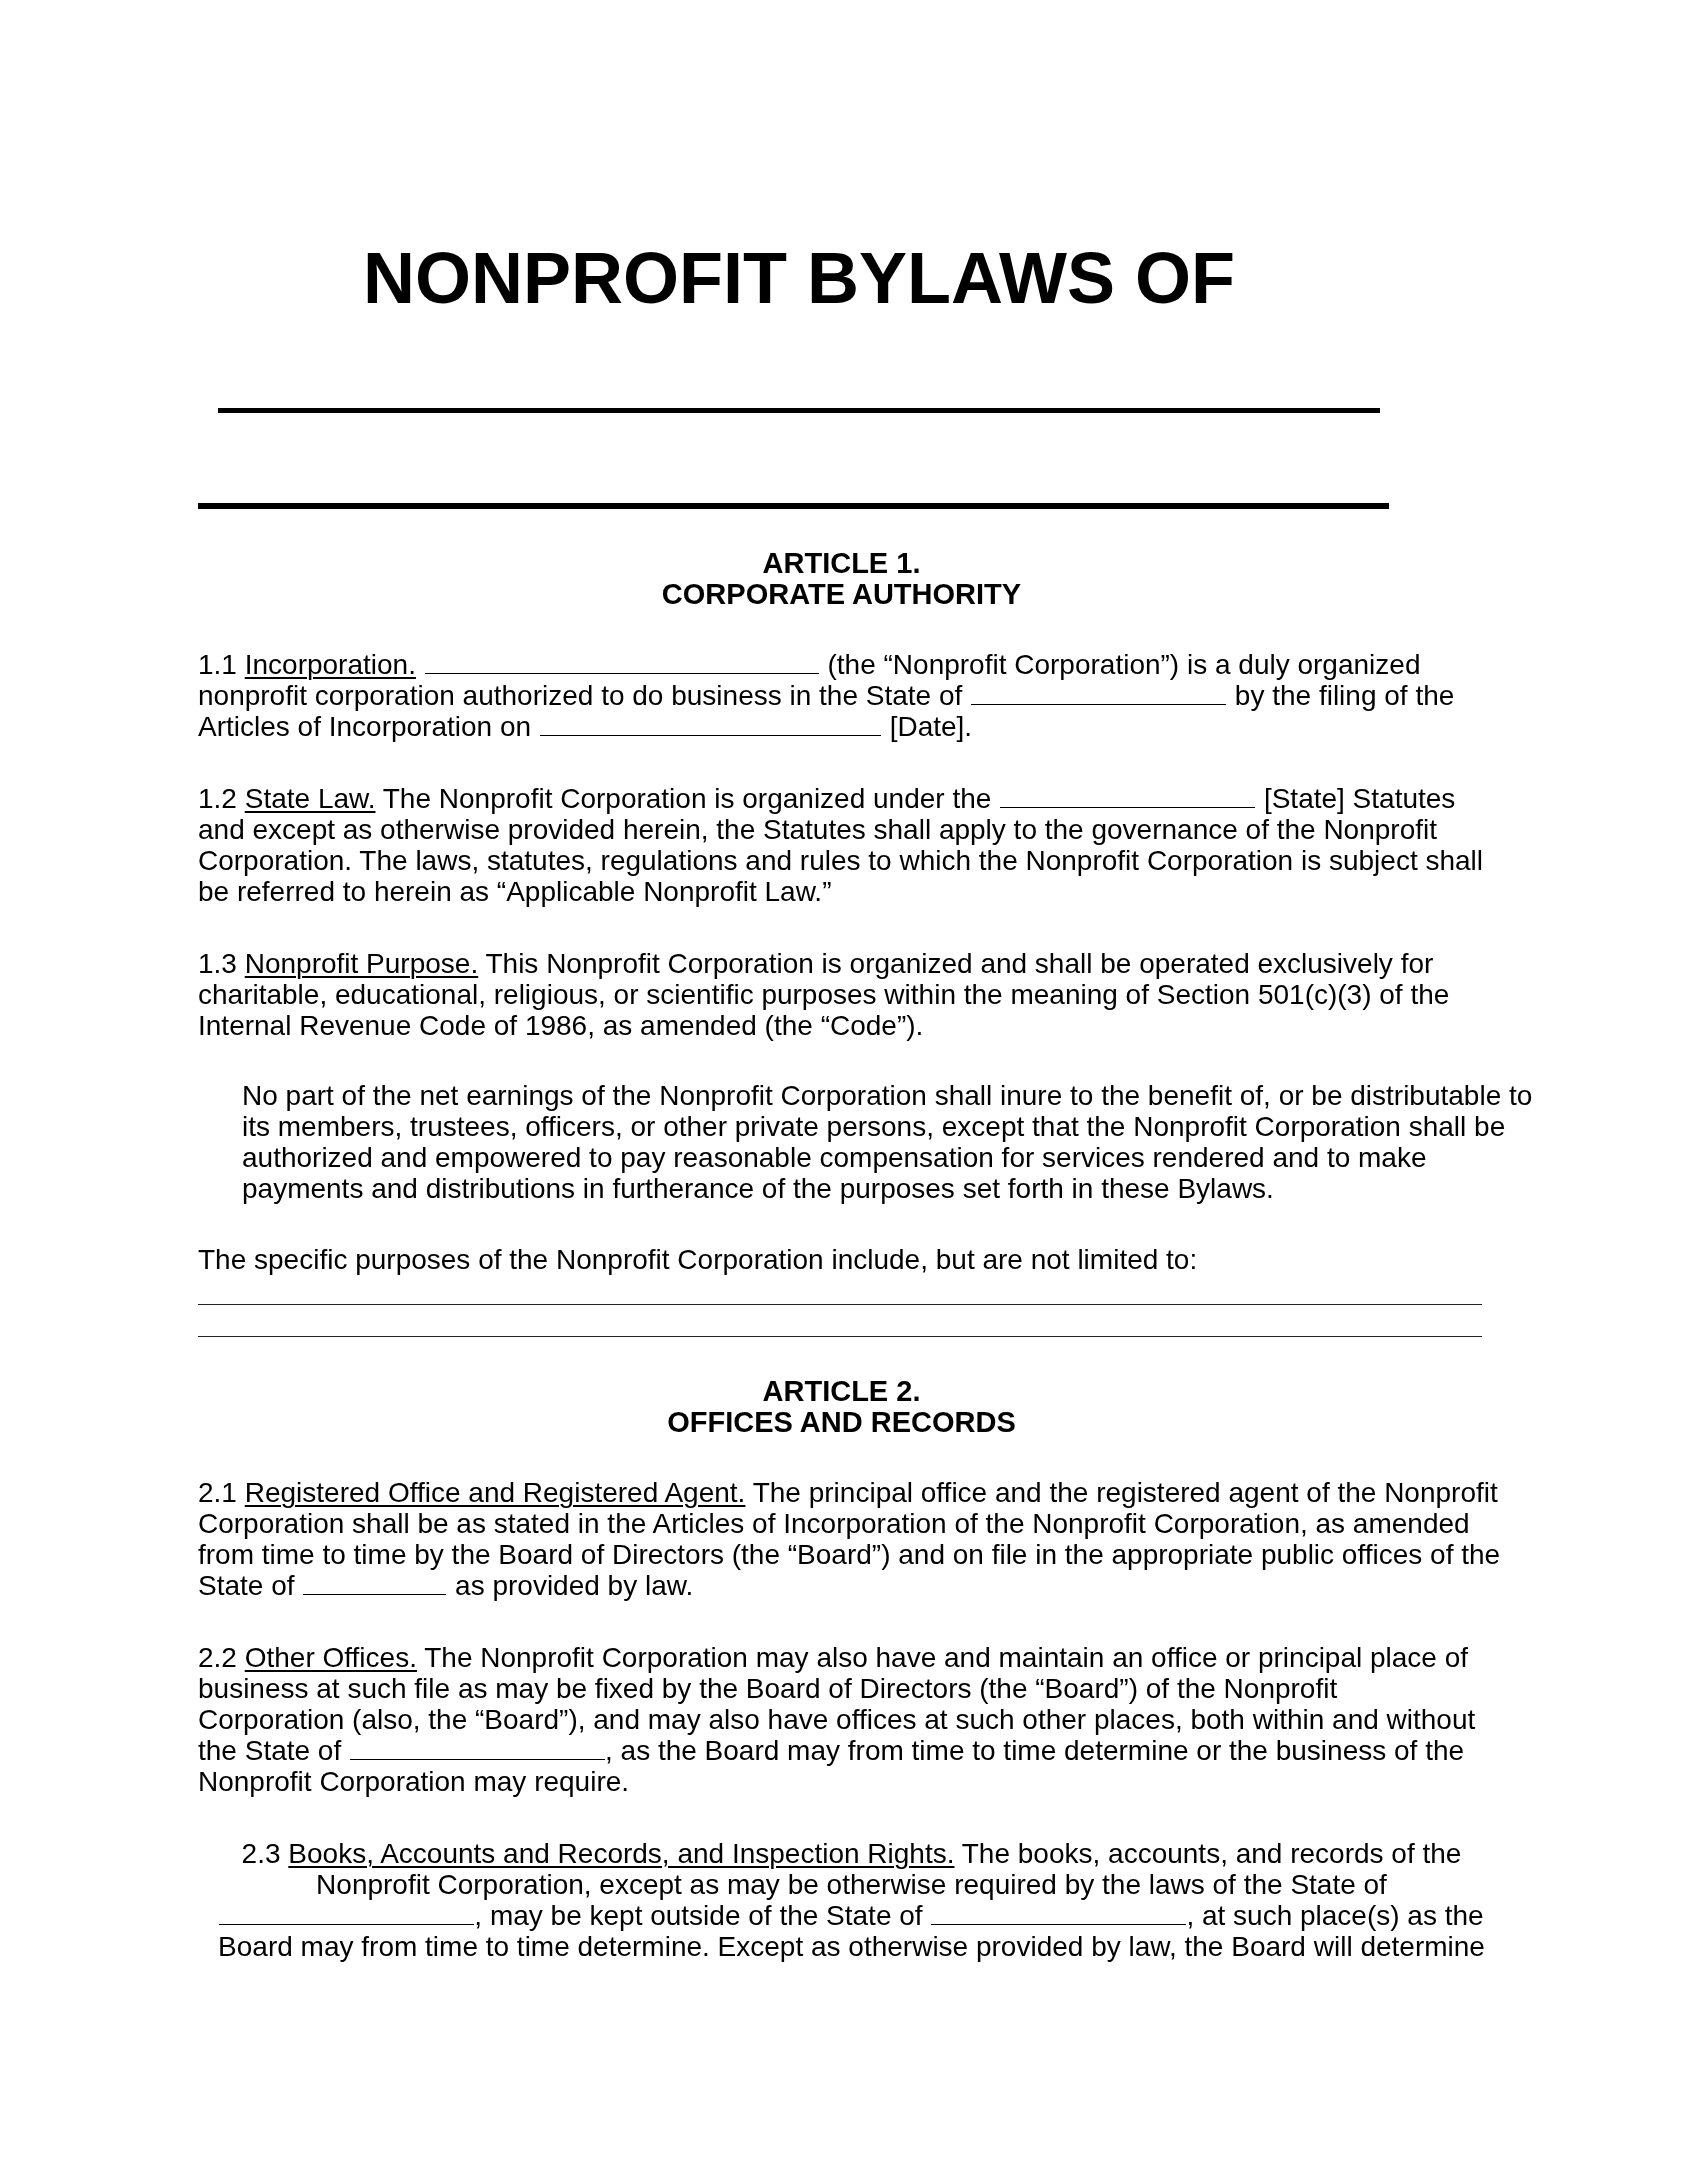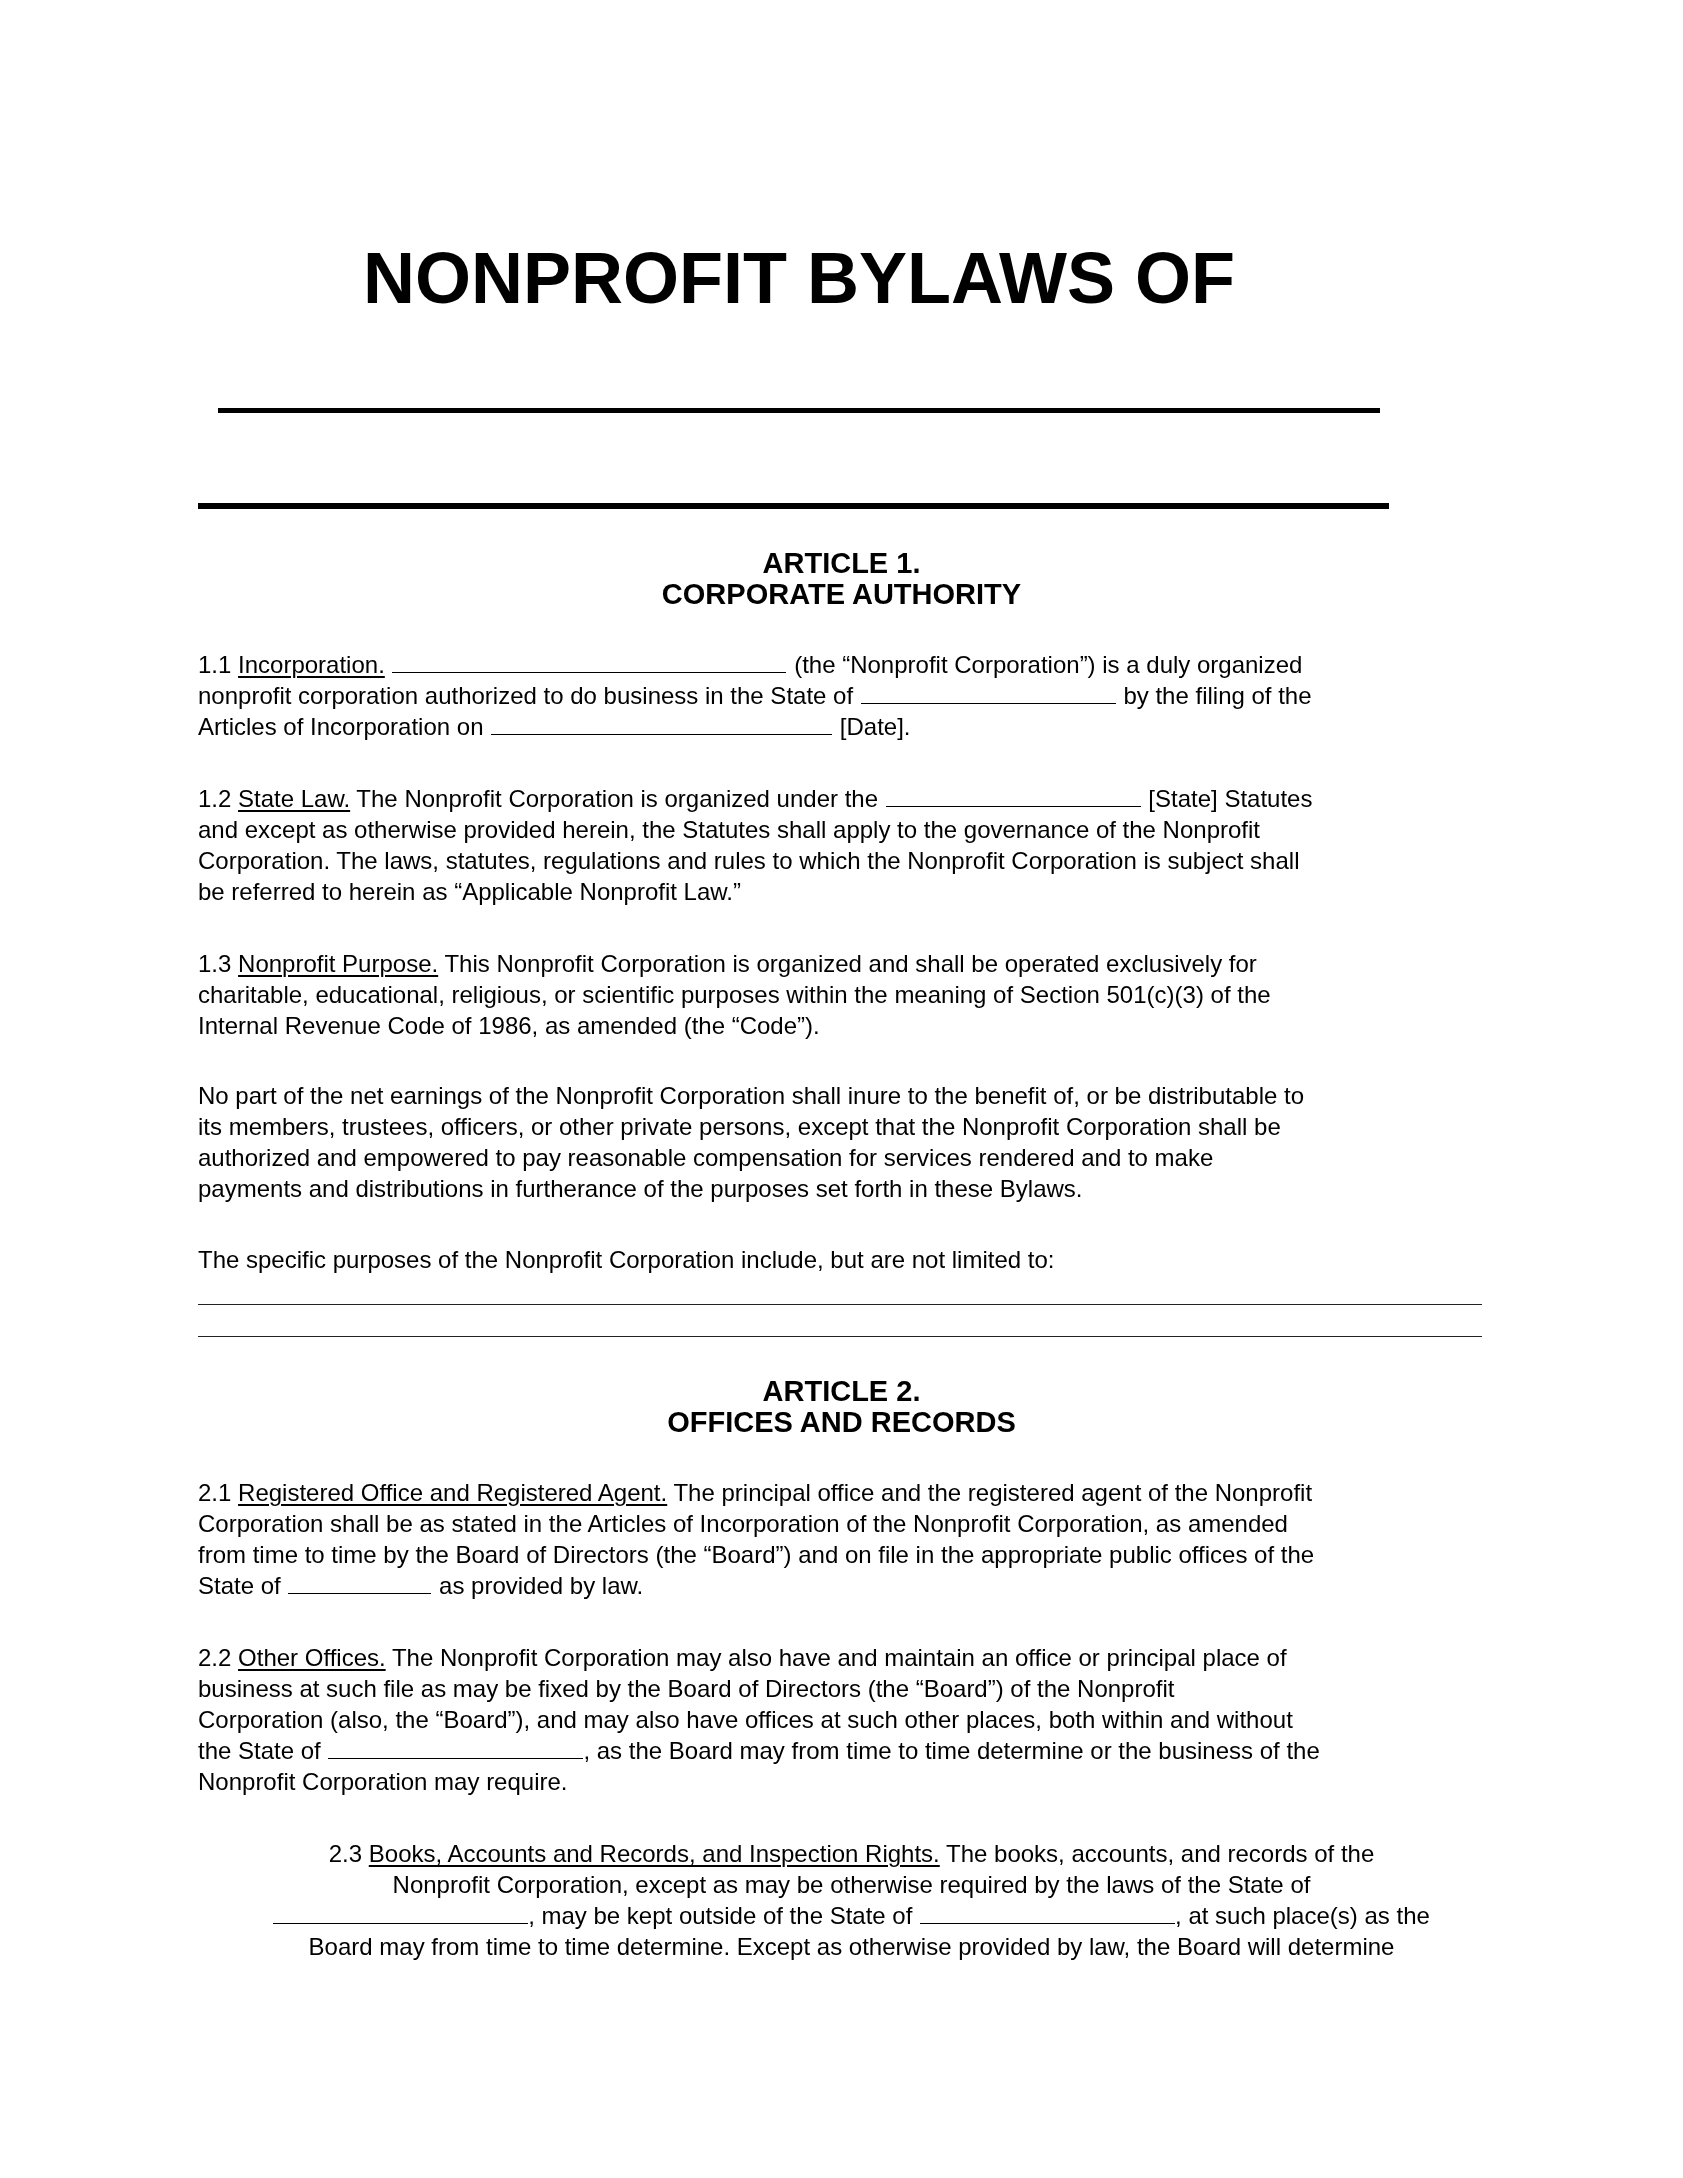--- a/index.html
+++ b/index.html
@@ -9,21 +9,21 @@
 
     .doc-title { position: absolute; left: 363px; top: 234px; font-size: 72px; font-weight: bold;
                  line-height: 89px; white-space: nowrap; letter-spacing: 0; }
     .rule { position: absolute; background: #000; }
     .rule-1 { left: 218px; top: 408px; width: 1162px; height: 5px; }
     .rule-2 { left: 198px; top: 503px; width: 1191px; height: 6px; }
 
     .heading { position: absolute; left: 198px; width: 1287px; text-align: center; font-weight: bold;
                font-size: 29px; line-height: 31px; white-space: nowrap; }
 
-    .para { position: absolute; left: 198px; width: 1307px; font-size: 24px; line-height: 31px; }
+    .para { position: absolute; left: 198px; width: 1307px; font-size: 28px; line-height: 31px; }
     .line { display: block; white-space: nowrap; height: 31px; }
     .u { text-decoration: underline; text-underline-offset: 3px; text-decoration-thickness: 1.5px; }
     .blank { display: inline-block; border-bottom: 1.6px solid #000; height: 22px; vertical-align: baseline; margin: 0 1px; }
 
     .fill-line { position: absolute; left: 198px; width: 1284px; height: 0; border-bottom: 1.6px solid #222; }
   </style>
 </head>
 <body>
 
 <div class="page">
@@ -70,21 +70,21 @@
   <div class="para" style="top:948px;">
     <span class="line">
       <span>1.3</span>
       <span class="u">Nonprofit Purpose.</span>
       <span>This Nonprofit Corporation is organized and shall be operated exclusively for</span>
     </span>
     <span class="line">charitable, educational, religious, or scientific purposes within the meaning of Section 501(c)(3) of the</span>
     <span class="line">Internal Revenue Code of 1986, as amended (the “Code”).</span>
   </div>
 
-  <div class="para" style="top:1080px;">
+  <div class="para" style="top:1080px;margin-left:44px;">
     <span class="line">No part of the net earnings of the Nonprofit Corporation shall inure to the benefit of, or be distributable to</span>
     <span class="line">its members, trustees, officers, or other private persons, except that the Nonprofit Corporation shall be</span>
     <span class="line">authorized and empowered to pay reasonable compensation for services rendered and to make</span>
     <span class="line">payments and distributions in furtherance of the purposes set forth in these Bylaws.</span>
   </div>
 
   <div class="para" style="top:1244px;">
     <span class="line">The specific purposes of the Nonprofit Corporation include, but are not limited to:</span>
   </div>
   <div class="fill-line" style="top:1304px;"></div>

